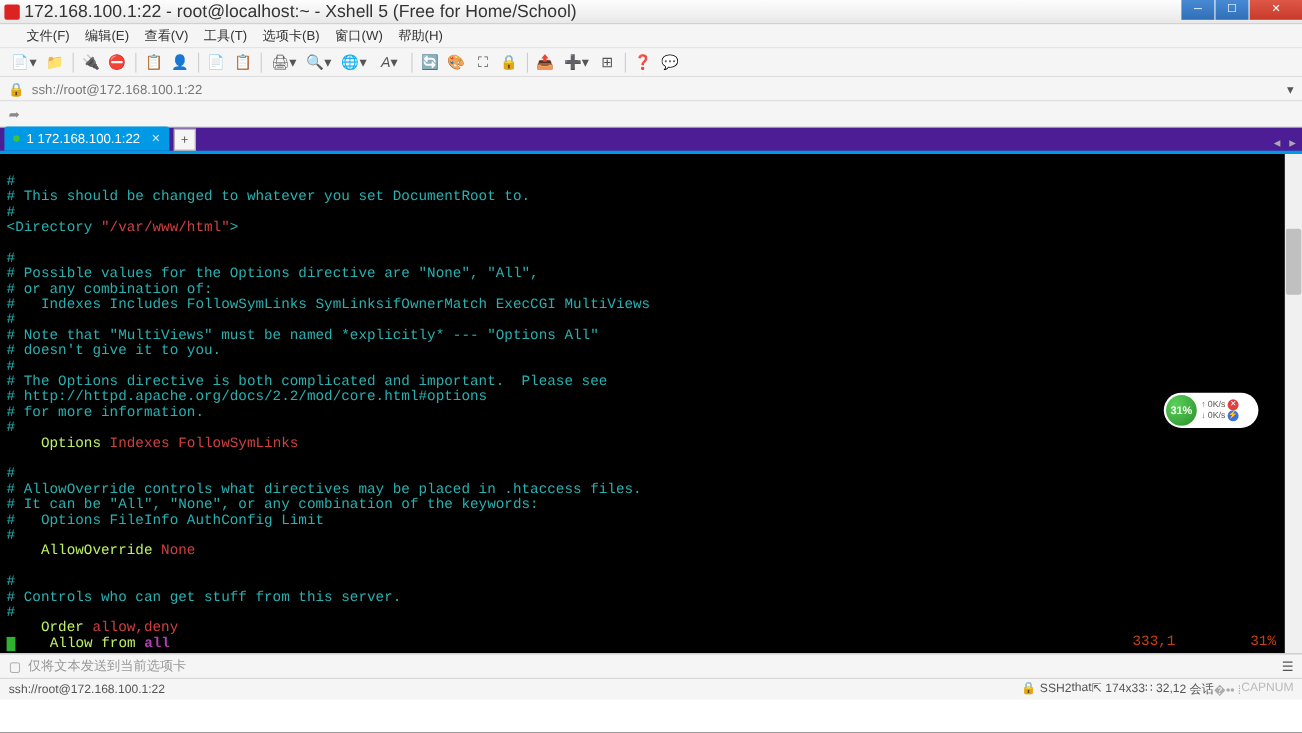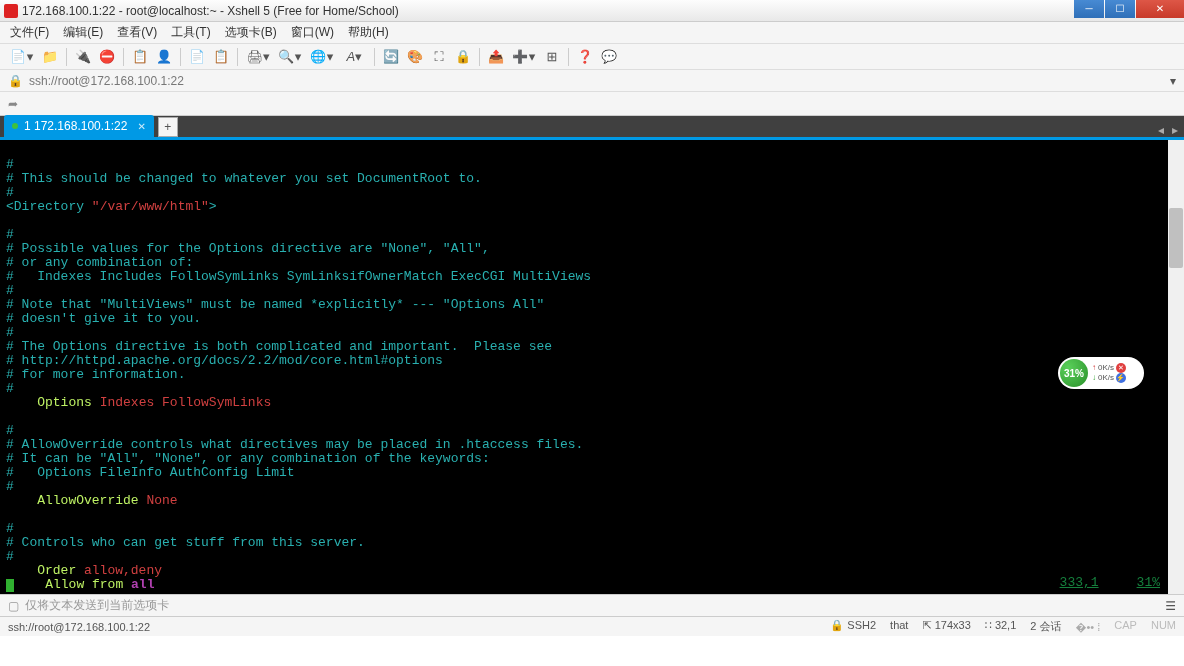--- a/index.html
+++ b/index.html
@@ -1,70 +1,70 @@
 <!DOCTYPE html>
 <html><head>
 <meta charset="utf-8">
 <style>
 * { margin: 0; padding: 0; box-sizing: border-box; }
 body { font-family: "Microsoft YaHei", Arial, sans-serif; font-size: 12px; background: #fff; overflow: hidden; width: 1184px; height: 666px; position: relative; }
 
 
 .titlebar { height: 22px; background: linear-gradient(#fdfdfd, #e8e8e8); border-bottom: 1px solid #ccc; display: flex; align-items: center; padding-left: 4px; position: relative; }
 .titlebar-icon { width: 14px; height: 14px; background: #d22; margin-right: 4px; border-radius: 2px; }
-.titlebar-text { color: #333; font-size: 12px; }
+.titlebar-text { color: #333; font-size: 16px; }
 .win-controls { position: absolute; right: 0; top: -2px; display: flex; }
 .win-btn { width: 30px; height: 20px; display: flex; align-items: center; justify-content: center; font-size: 10px; }
 .win-min { background: linear-gradient(#4a8dd6,#2f6fb8); color: #fff; }
 .win-max { background: linear-gradient(#4a8dd6,#2f6fb8); color: #fff; margin-left: 1px; }
 .win-close { background: linear-gradient(#e05a4a,#c83a2a); color: #fff; width: 48px; margin-left: 1px; }
 
 
-.menubar { height: 22px; background: #f5f5f5; border-bottom: 1px solid #ddd; display: flex; align-items: center; padding-left: 10px; gap: 14px; }
+.menubar { height: 22px; background: #f5f5f5; border-bottom: 1px solid #ddd; display: flex; align-items: center; padding-left: 24px; gap: 14px; }
 .menu-item { color: #333; cursor: pointer; }
 
 
 .toolbar { height: 26px; background: #f5f5f5; border-bottom: 1px solid #ddd; display: flex; align-items: center; padding-left: 8px; gap: 4px; }
 .tbtn { width: 20px; height: 20px; display: flex; align-items: center; justify-content: center; font-size: 13px; color: #555; cursor: pointer; }
 .tbtn-dd { width: 28px; }
 .tsep { width: 1px; height: 18px; background: #ccc; margin: 0 2px; }
 
 
 .addressbar { height: 22px; background: #f5f5f5; border-bottom: 1px solid #ddd; display: flex; align-items: center; padding-left: 8px; gap: 6px; color: #777; position: relative; }
 .addr-dd { position: absolute; right: 8px; color: #555; }
 
 
 .tipbar { height: 24px; background: #f5f5f5; border-bottom: 1px solid #ccc; display: flex; align-items: center; padding-left: 8px; gap: 6px; color: #888; }
 
 
-.tabbar { height: 24px; background: #404040; display: flex; align-items: flex-end; padding-left: 4px; position: relative; border-bottom: 3px solid #0099e5; }
+.tabbar { height: 24px; background: #4c1d95; display: flex; align-items: flex-end; padding-left: 4px; position: relative; border-bottom: 3px solid #0099e5; }
 .tab { height: 22px; background: #0099e5; color: #fff; display: flex; align-items: center; padding: 0 8px; gap: 6px; font-size: 12px; border-radius: 3px 3px 0 0; }
 .tab-dot { width: 6px; height: 6px; background: #3ec13e; border-radius: 50%; }
 .tab-x { font-size: 10px; opacity: 0.8; margin-left: 4px; }
 .tab-add { width: 20px; height: 20px; background: #f5f5f5; border: 1px solid #aaa; display: flex; align-items: center; justify-content: center; margin-left: 4px; font-size: 12px; color: #555; }
 .tab-nav { position: absolute; right: 6px; color: #aaa; display: flex; gap: 8px; }
 
 
 .terminal { background: #000; color: #ccc; font-family: "Consolas", "Courier New", monospace; font-size: 13px; line-height: 14px; padding: 4px 6px; height: 454px; position: relative; overflow: hidden; white-space: pre; }
 .term-scroll { position: absolute; right: 0; top: 0; width: 16px; height: 100%; background: #f0f0f0; }
 .term-thumb { width: 14px; height: 60px; background: #c0c0c0; margin: 40px auto 0; border-radius: 2px; }
 .c-teal { color: #29b0b0; }
 .c-red { color: #d04040; }
 .c-yellow { color: #bef264; }
 .c-magenta { color: #b040b0; font-weight: bold; }
 .c-cursor { background: #30b030; display: inline-block; width: 8px; height: 13px; vertical-align: bottom; }
-.term-status { position: absolute; bottom: 4px; right: 24px; color: #15803d; display: flex; gap: 38px; text-decoration: underline; }
+.term-status { position: absolute; bottom: 4px; right: 24px; color: #c2410c; display: flex; gap: 68px; }
 
 
 .inputbar { height: 22px; background: #f5f5f5; border-top: 1px solid #ccc; display: flex; align-items: center; padding-left: 8px; gap: 6px; color: #999; position: relative; }
 .inputbar-menu { position: absolute; right: 8px; color: #555; }
 
 
 .statusbar { height: 20px; background: #f5f5f5; border-top: 1px solid #ccc; display: flex; align-items: center; padding: 0 8px; color: #555; font-size: 11px; justify-content: space-between; }
-.status-right { display: flex; gap: 14px; }
+.status-right { display: flex; }
 
 
 .netwidget { position: absolute; right: 40px; top: 357px; width: 86px; height: 32px; background: #fff; border-radius: 16px; box-shadow: 0 1px 4px rgba(0,0,0,0.3); display: flex; align-items: center; padding: 2px; z-index: 100; }
 .netball { width: 28px; height: 28px; border-radius: 50%; background: radial-gradient(circle at 30% 30%, #5ad05a, #2a902a); color: #fff; display: flex; align-items: center; justify-content: center; font-size: 10px; font-weight: bold; }
 .netstats { flex: 1; font-size: 8px; line-height: 10px; padding-left: 4px; color: #555; }
 .netline { display: flex; align-items: center; gap: 2px; }
 .netdot { width: 10px; height: 10px; border-radius: 50%; display: inline-block; }
 .nd1 { background: #e04040; font-size:7px; color:#fff; text-align:center; line-height:10px;}
 .nd2 { background: #4070e0; font-size:7px; color:#fff; text-align:center; line-height:10px;}
 </style>

